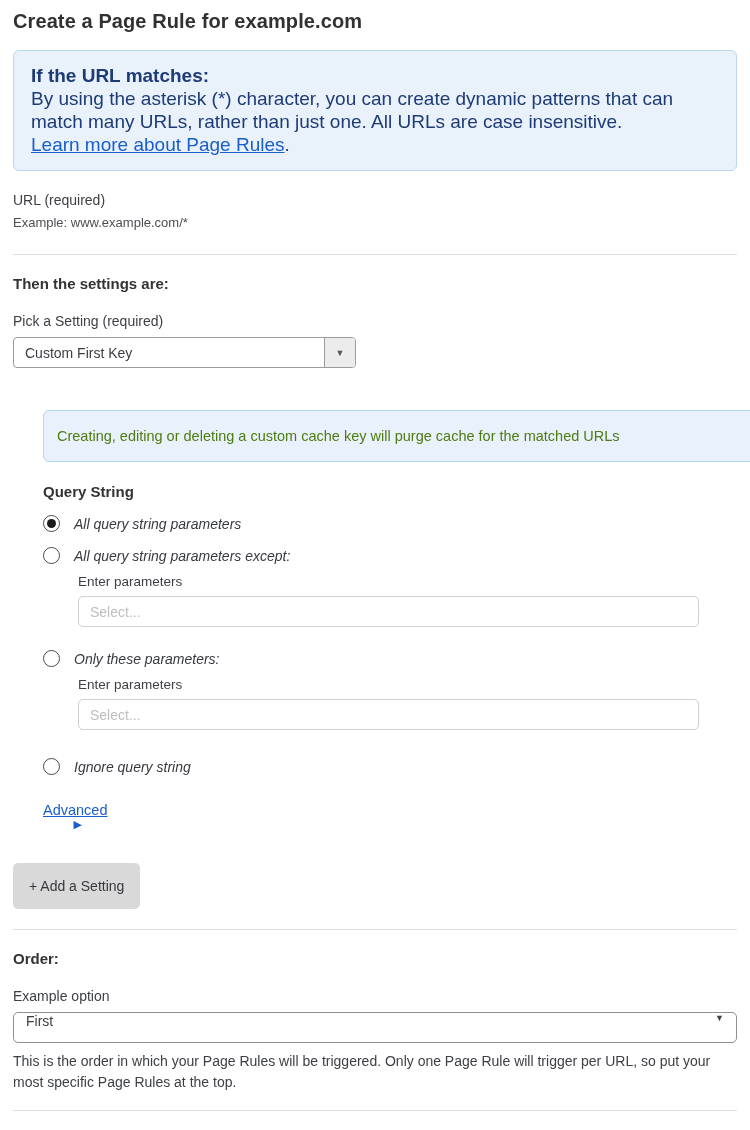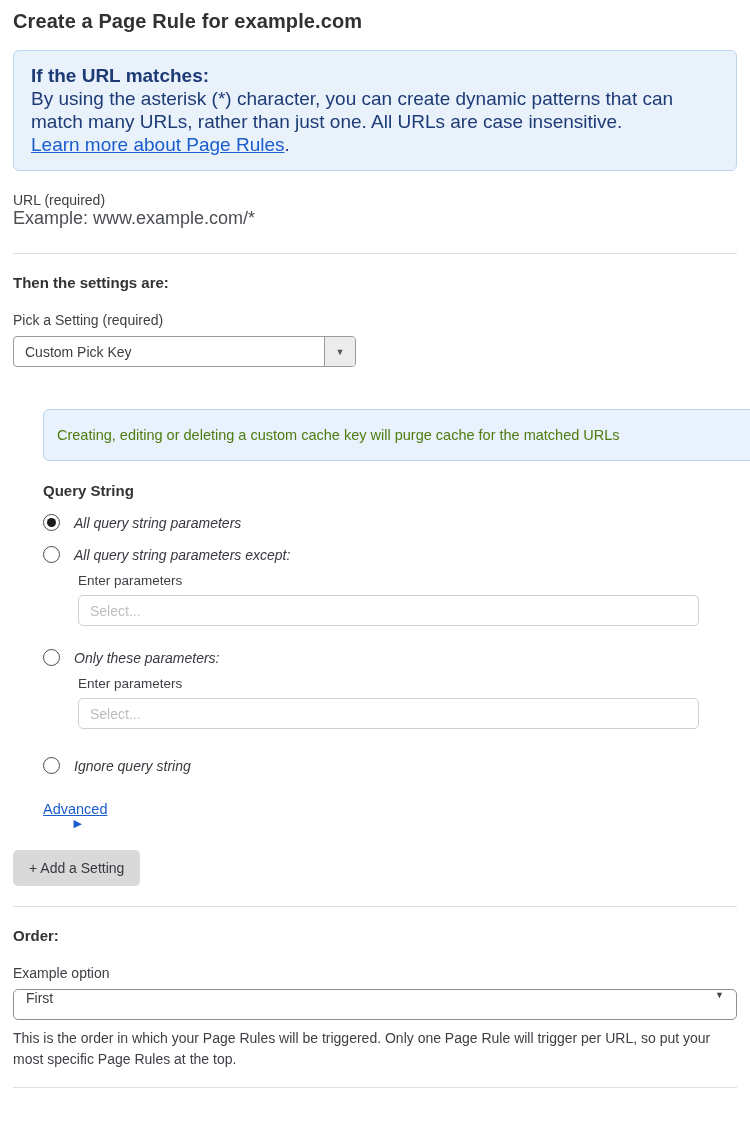--- a/index.html
+++ b/index.html
@@ -51,21 +51,22 @@
     border: 1px solid #a9c1de;
     border-radius: 5px;
     padding: 0 11px;
     font-size: 14px;
     color: #222;
     font-family: inherit;
     display: flex;
     align-items: center;
   }
   .helper-text {
-    font-size: 18px;
+    margin-top: 7px;
+    font-size: 13px;
     color: #4b4e53;
   }
 
   .divider {
     border: none;
     border-top: 1px solid #dedede;
     margin: 24px 0 0 0;
   }
 
   .section-heading {
@@ -200,22 +201,22 @@
     cursor: pointer;
     display: inline-flex;
     align-items: center;
     justify-content: center;
   }
   .btn-gray {
     background: #d9d9d9;
     color: #36393f;
   }
   .add-setting-btn {
-    margin-top: 20px;
-    height: 36px;
+    margin-top: 32px;
+    height: 46px;
     padding: 0 16px;
   }
 
   .select-full {
     margin-top: 8px;
     width: 724px;
     height: 31px;
     border: 1px solid #8f8f8f;
     border-radius: 5px;
     background: #fff;
@@ -256,21 +257,21 @@
 
   <div class="field-label">URL (required)</div>
   <div class="helper-text">Example: www.example.com/*</div>
 
   <hr class="divider">
 
   <div class="section-heading">Then the settings are:</div>
 
   <div class="field-label">Pick a Setting (required)</div>
   <div class="select-sm">
-    <span class="select-value">Custom Pick Key</span>
+    <span class="select-value">Custom First Key</span>
     <span class="select-arrow-box">
         <span>▼</span>
       </span>
   </div>
 
   <div class="indent-block">
     <div class="notice-box"><span>Creating, editing or deleting a custom cache key will purge cache for the matched URLs</span></div>
 
     <div class="qs-heading">Query String</div>
 

